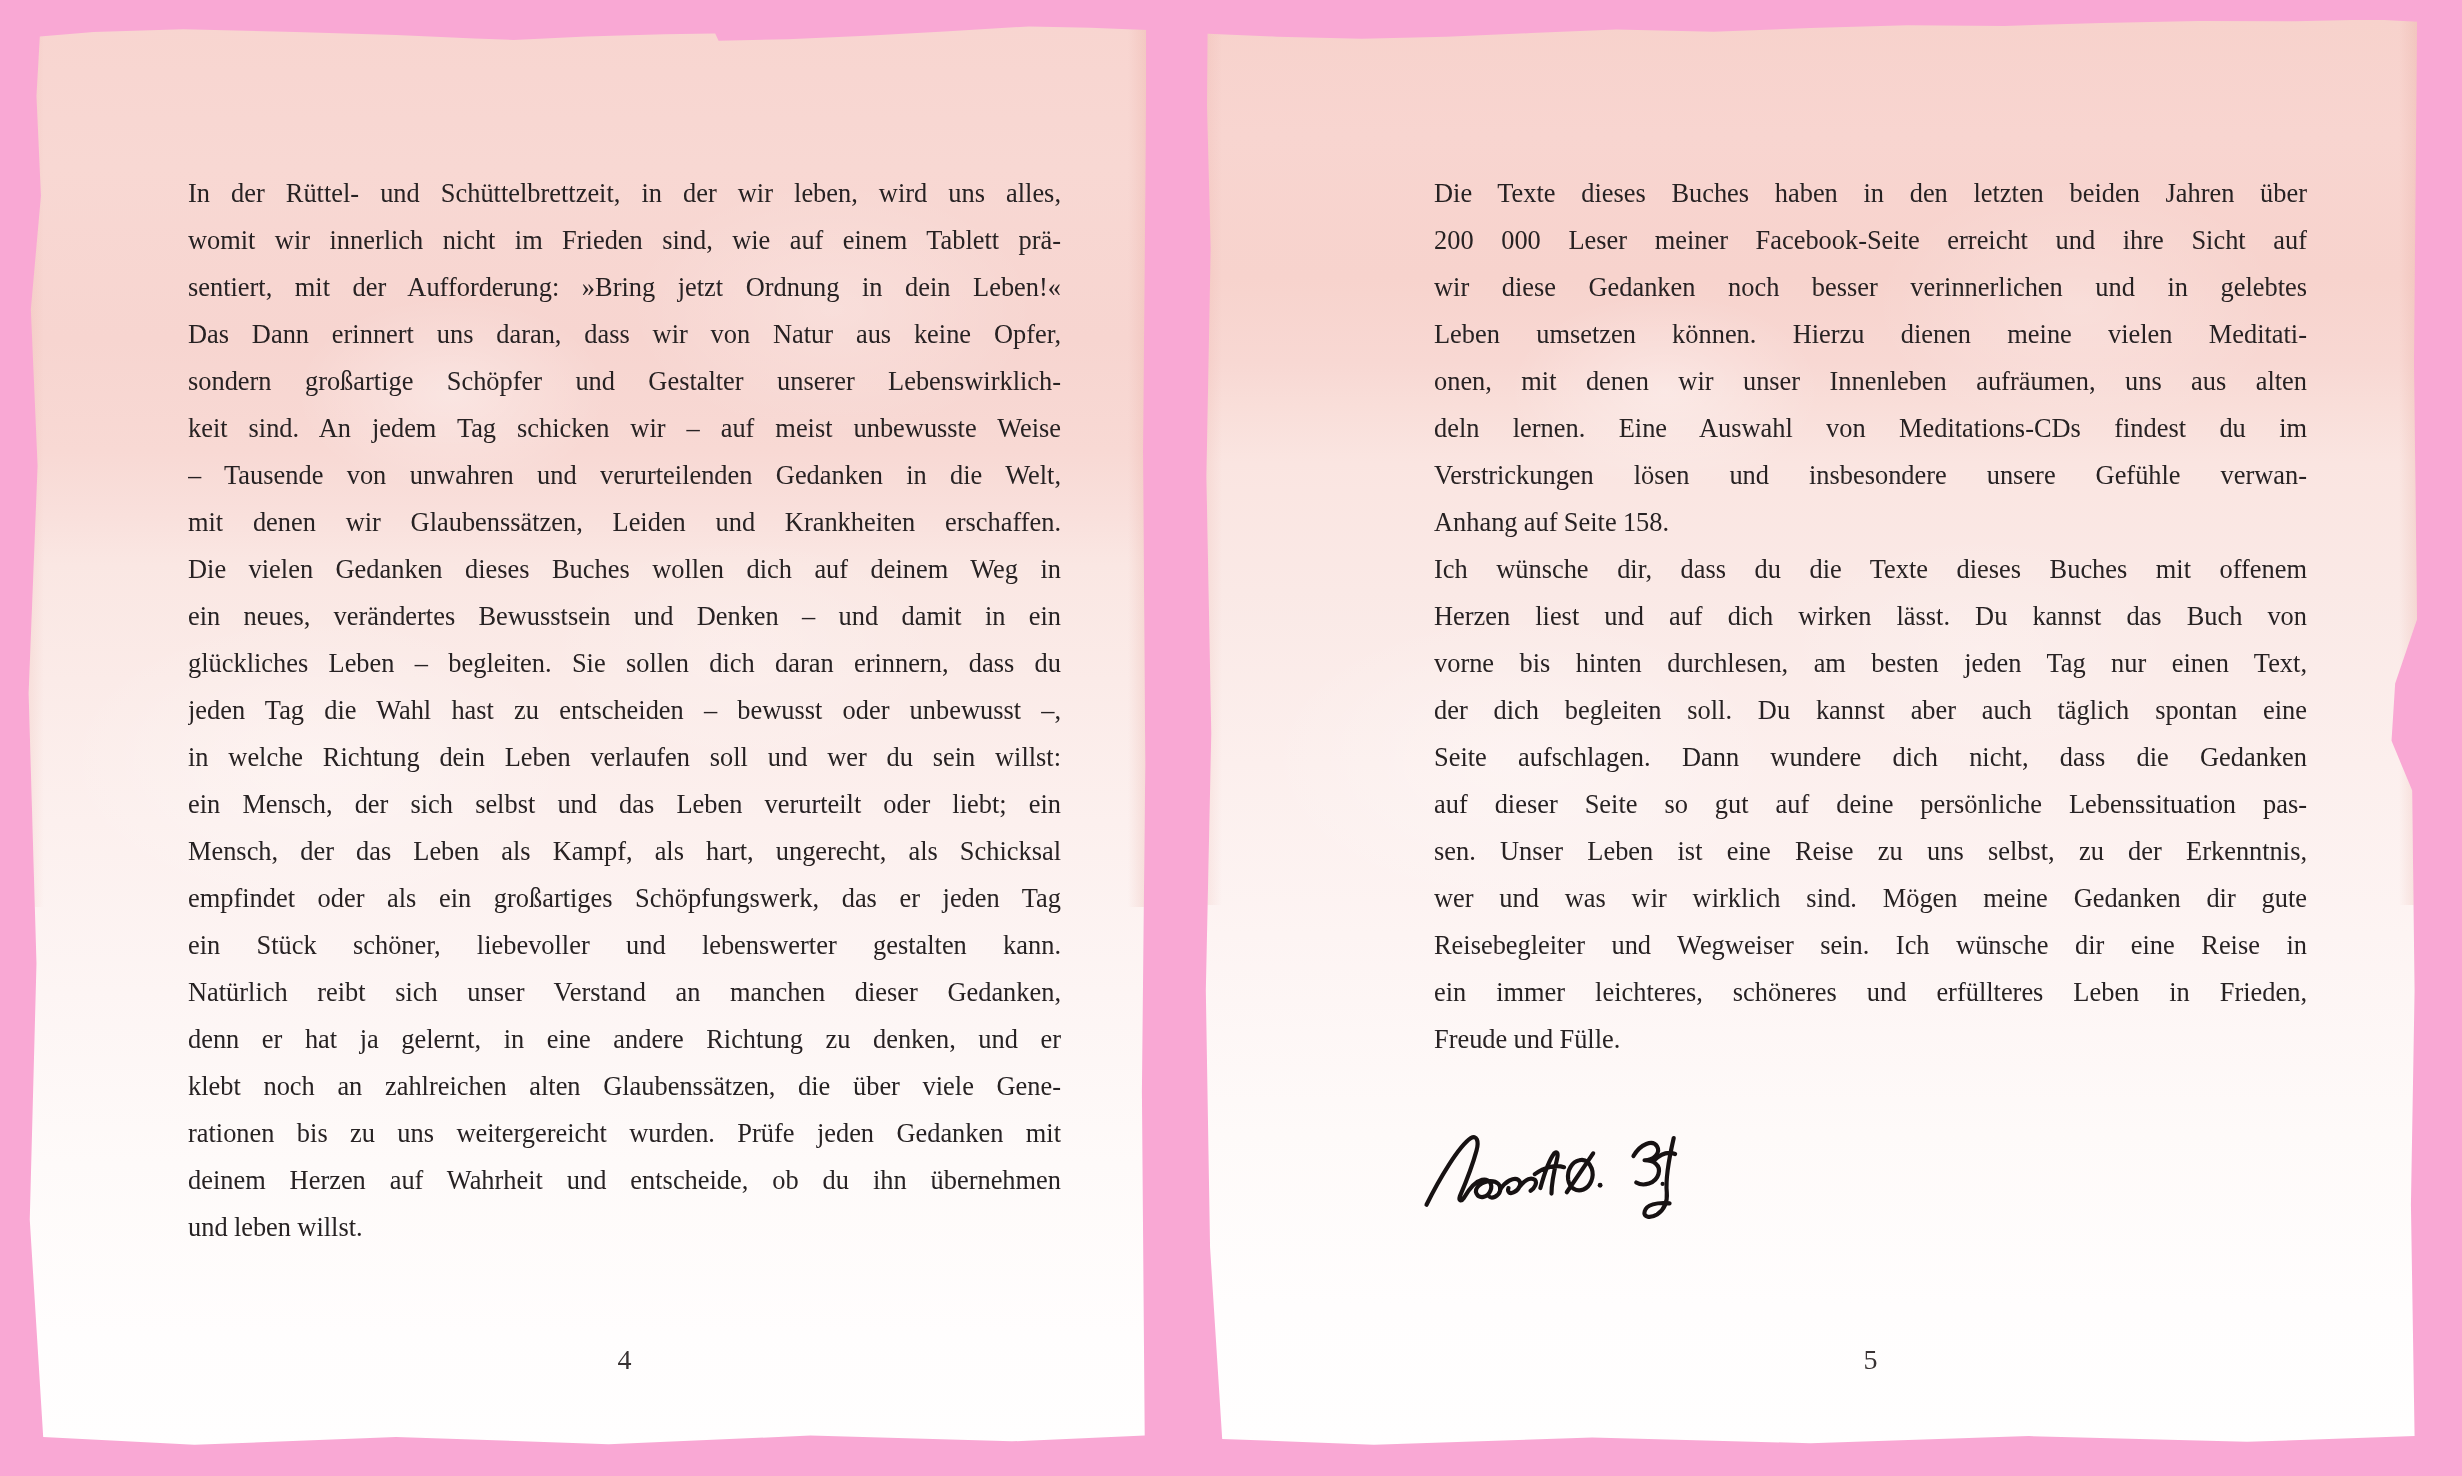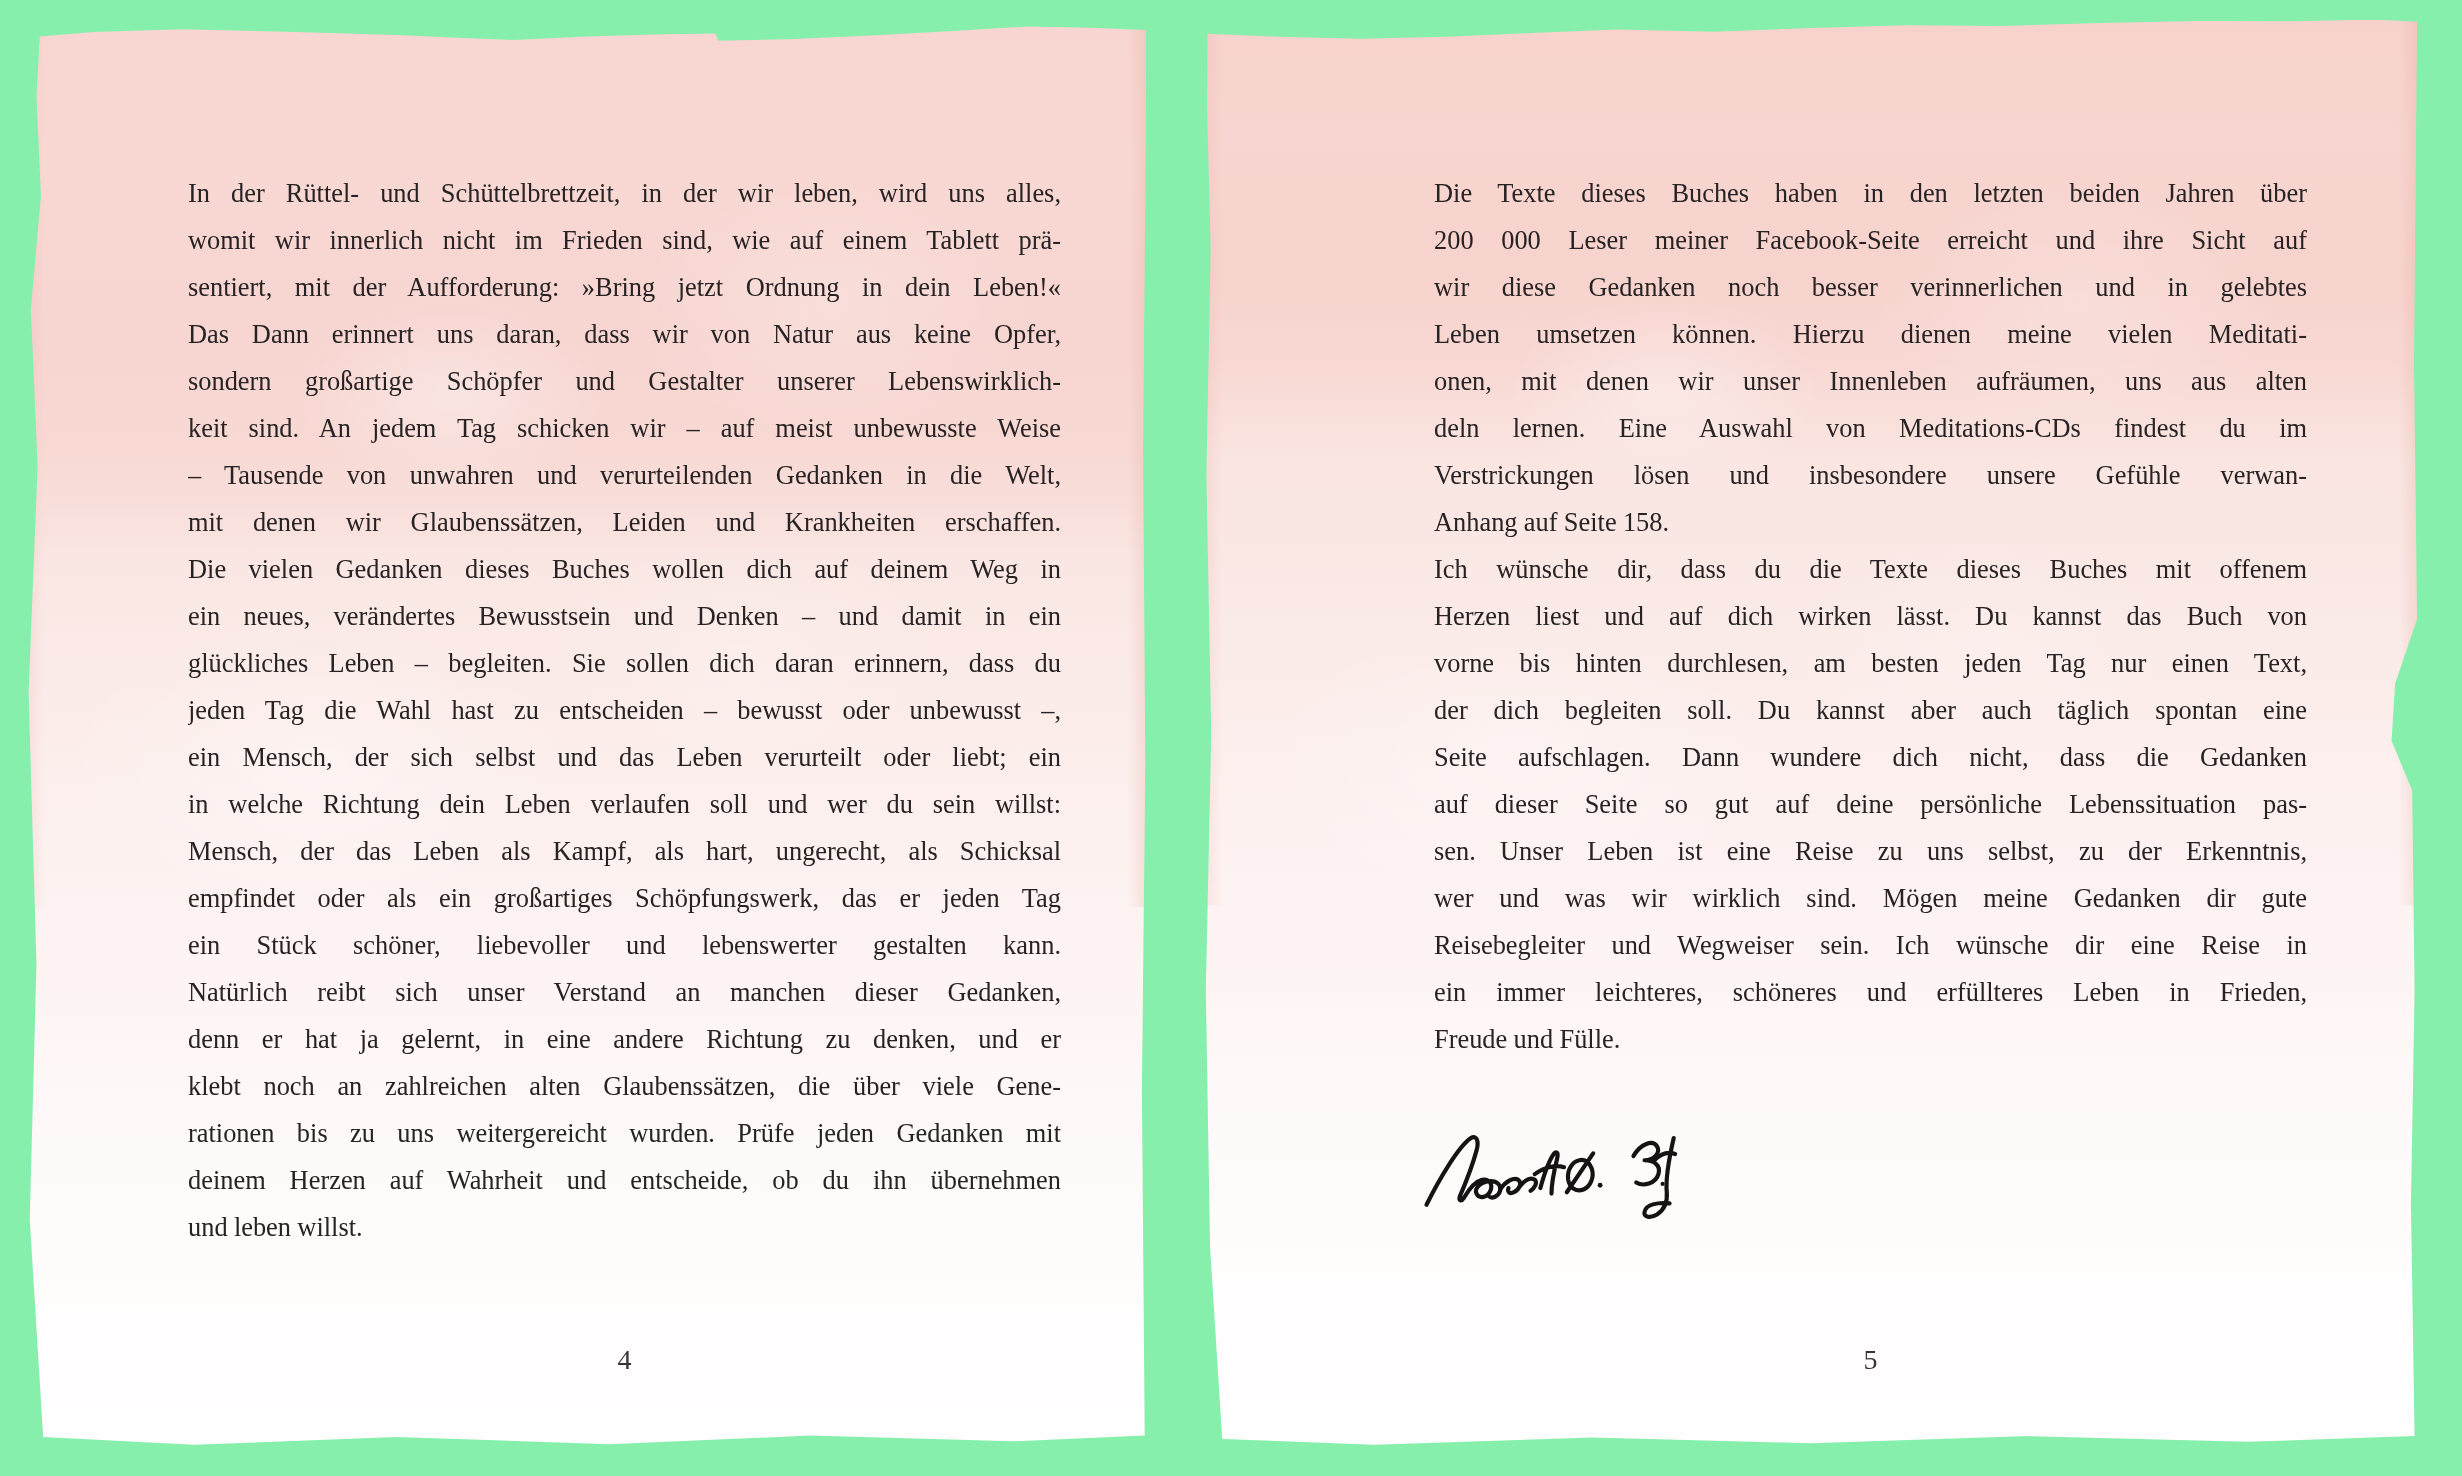--- a/index.html
+++ b/index.html
@@ -1,16 +1,16 @@
 <!DOCTYPE html>
 <html style="font-size:11px"><head>
 <meta charset="utf-8">
 <style>
   html,body{margin:0;padding:0;background:#ffffff;}
-  .spread{position:relative;width:2462px;height:1477px;background:#86efac;overflow:hidden;
+  .spread{position:relative;width:2462px;height:1477px;background:#f9a8d4;overflow:hidden;
           font-family:"Liberation Serif","DejaVu Serif",serif;}
   .wash{position:absolute;overflow:hidden;}
   .wash-left{left:26.4px;top:25px;width:1120px;height:1422px;
     background:linear-gradient(180deg,#f8d5d0 0%,#f8d8d3 10%,#f7d5d0 22%,#f8d9d4 30%,
       #f9e0dc 34.5%,#fae7e3 38%,#fbebe8 46%,#fcf0ee 56%,#fdf5f4 68%,#fefaf9 80%,#fffdfd 92%,#fffefe 100%);
     clip-path:polygon(1.2% 0.8%,6% 0.5%,14% 0.3%,24% 0.5%,33% 0.7%,40% 0.95%,43.5% 1.05%,50% 0.8%,
       57% 0.65%,61.5% 0.6%,61.8% 1.1%,68% 1%,75% 0.75%,82% 0.45%,89.5% 0.1%,95% 0.2%,100% 0.35%,
       99.9% 12%,99.7% 30%,99.9% 52%,99.6% 75%,99.85% 99.2%,
       88% 99.6%,70% 99.2%,52% 99.8%,33% 99.3%,15% 99.85%,1.5% 99.3%,
       0.3% 84%,0.9% 66%,0.2% 47%,1% 31%,0.4% 20%,1.3% 12%,0.9% 5%);}
@@ -69,22 +69,22 @@
     <div class="ln">sentiert, mit der Aufforderung: »Bring jetzt Ordnung in dein Leben!«</div>
     <div class="ln">Das Dann erinnert uns daran, dass wir von Natur aus keine Opfer,</div>
     <div class="ln">sondern großartige Schöpfer und Gestalter unserer Lebenswirklich-</div>
     <div class="ln">keit sind. An jedem Tag schicken wir – auf meist unbewusste Weise</div>
     <div class="ln">– Tausende von unwahren und verurteilenden Gedanken in die Welt,</div>
     <div class="ln">mit denen wir Glaubenssätzen, Leiden und Krankheiten erschaffen.</div>
     <div class="ln">Die vielen Gedanken dieses Buches wollen dich auf deinem Weg in</div>
     <div class="ln">ein neues, verändertes Bewusstsein und Denken – und damit in ein</div>
     <div class="ln">glückliches Leben – begleiten. Sie sollen dich daran erinnern, dass du</div>
     <div class="ln">jeden Tag die Wahl hast zu entscheiden – bewusst oder unbewusst –,</div>
+    <div class="ln">in welche Richtung dein Leben verlaufen soll und wer du sein willst:</div>
     <div class="ln">ein Mensch, der sich selbst und das Leben verurteilt oder liebt; ein</div>
-    <div class="ln">in welche Richtung dein Leben verlaufen soll und wer du sein willst:</div>
     <div class="ln">Mensch, der das Leben als Kampf, als hart, ungerecht, als Schicksal</div>
     <div class="ln">empfindet oder als ein großartiges Schöpfungswerk, das er jeden Tag</div>
     <div class="ln">ein Stück schöner, liebevoller und lebenswerter gestalten kann.</div>
     <div class="ln">Natürlich reibt sich unser Verstand an manchen dieser Gedanken,</div>
     <div class="ln">denn er hat ja gelernt, in eine andere Richtung zu denken, und er</div>
     <div class="ln">klebt noch an zahlreichen alten Glaubenssätzen, die über viele Gene-</div>
     <div class="ln">rationen bis zu uns weitergereicht wurden. Prüfe jeden Gedanken mit</div>
     <div class="ln">deinem Herzen auf Wahrheit und entscheide, ob du ihn übernehmen</div>
     <div class="ln end">und leben willst.</div>
   </div>

